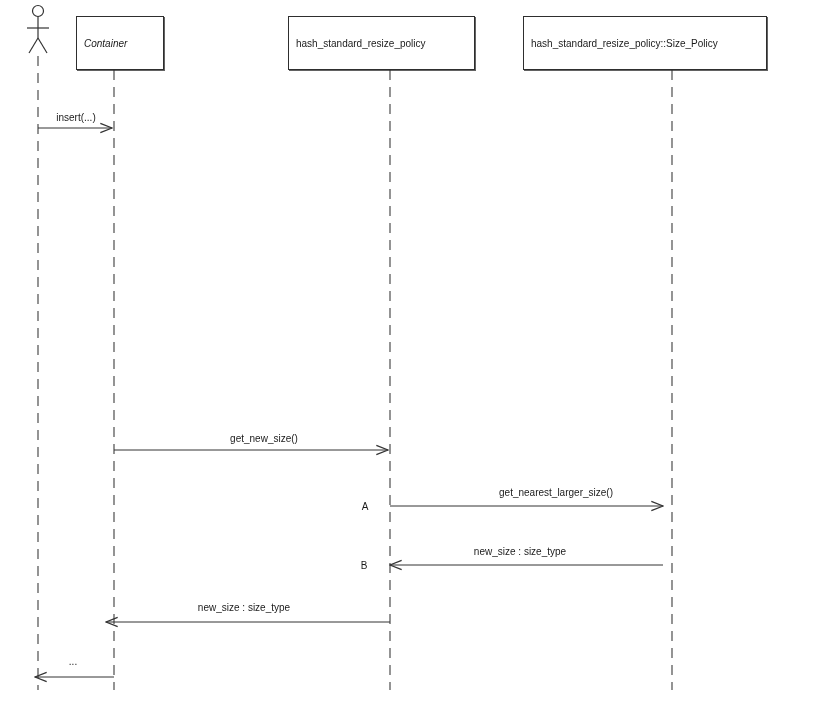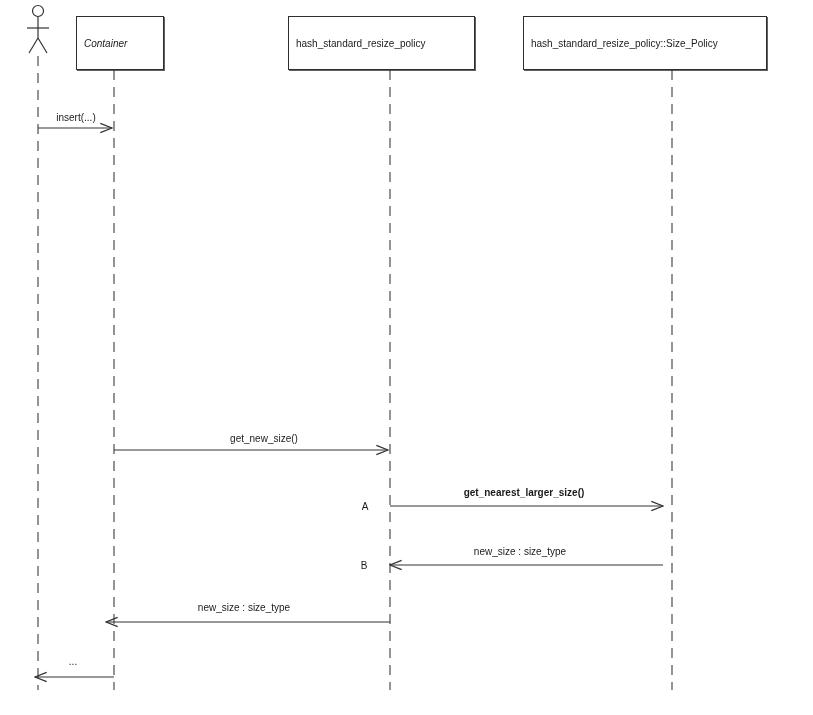--- a/index.html
+++ b/index.html
@@ -86,21 +86,21 @@
   </div>
   <div class="participant participant-policy">
     <span>hash_standard_resize_policy</span>
   </div>
   <div class="participant participant-sizepolicy">
     <span>hash_standard_resize_policy::Size_Policy</span>
   </div>
 
   <div class="msg" style="left:76px;  top:117px;">insert(...)</div>
   <div class="msg" style="left:248px; top:438px;margin-left:16px;">get_new_size()</div>
-  <div class="msg" style="left:524px; top:492px;font-weight:bold;">get_nearest_larger_size()</div>
+  <div class="msg" style="left:556px; top:492px;">get_nearest_larger_size()</div>
   <div class="msg" style="left:520px; top:551px;">new_size : size_type</div>
   <div class="msg" style="left:244px; top:607px;">new_size : size_type</div>
   <div class="msg" style="left:73px;  top:661px;">...</div>
 
   <div class="tag" style="left:365px; top:506px;">A</div>
   <div class="tag" style="left:364px; top:565px;">B</div>
 
 </div>
 
 </body></html>

